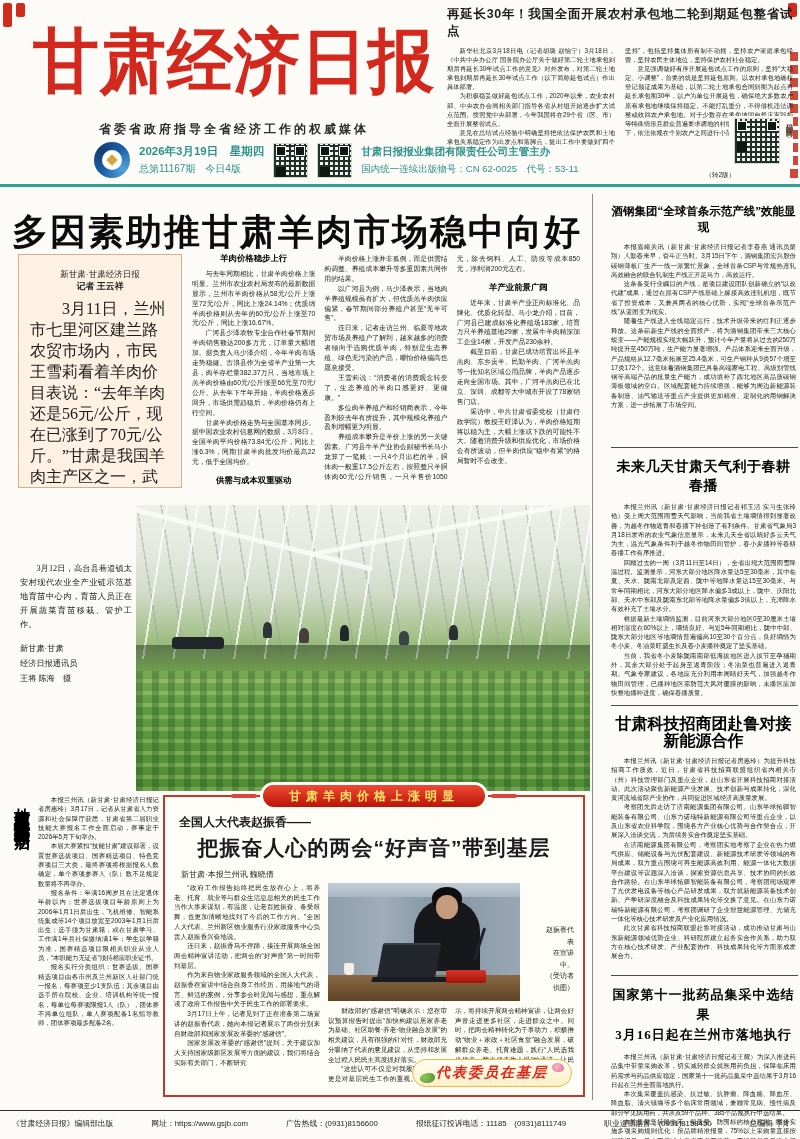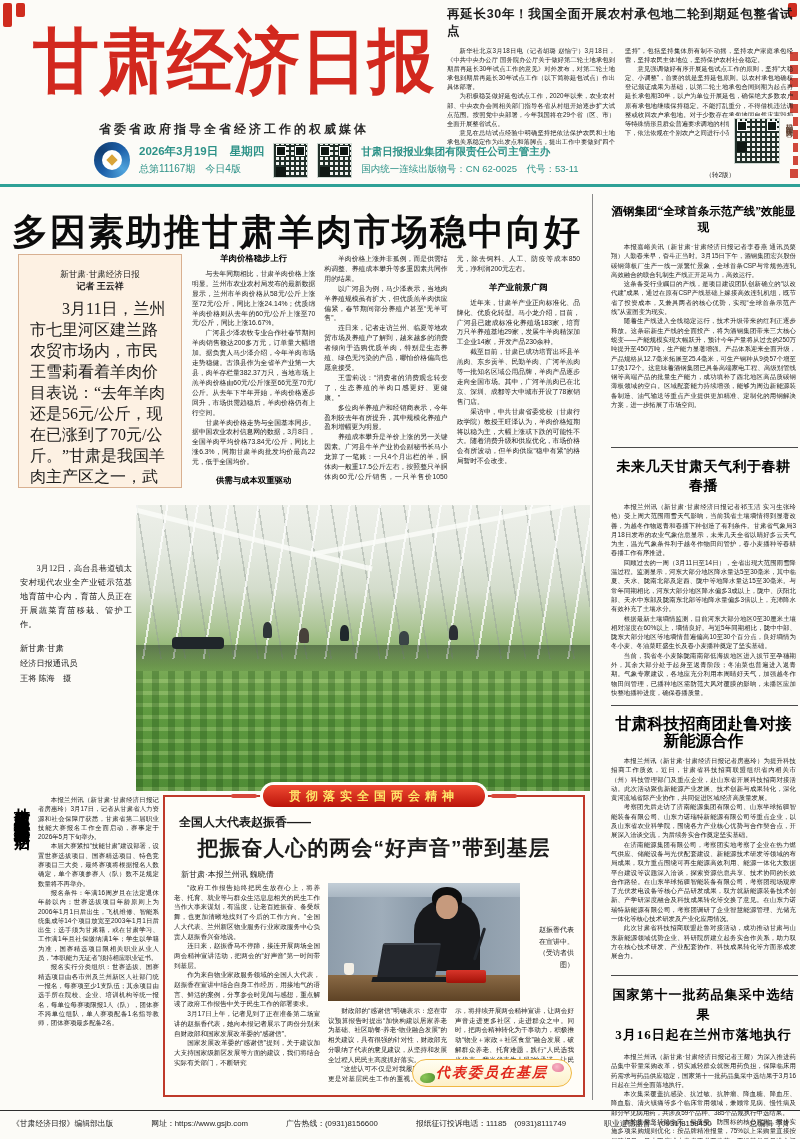--- a/index.html
+++ b/index.html
@@ -101,21 +101,21 @@
       padding:0 26px;border-radius:13px;white-space:nowrap;box-shadow:0 0 0 3px #fffdf8;}
   .cb-banner::before,.cb-banner::after{content:"";position:absolute;top:9px;width:26px;height:4px;
       background:#d8473a;border-radius:2px;}
   .cb-banner::before{left:-32px;} .cb-banner::after{right:-32px;}
   .cb-kicker{margin:17px 0 0 14px;font-weight:700;font-size:12px;}
   .cb-hl{text-align:center;font-weight:900;font-size:21px;letter-spacing:1px;margin-top:3px;}
   .cb-by{margin:7px 0 3px 16px;font-family:"Liberation Serif",serif;font-size:8px;}
   .cb-content{margin:3px 9px 0;display:flex;gap:8px;position:relative;height:206px;}
   .cb-left{width:146px;font-size:6.6px;line-height:9.7px;text-align:justify;overflow:hidden;color:#222;}
   .cb-right{flex:1;display:flex;flex-direction:column;}
-  .cb-photorow{display:flex;gap:16px;height:118px;}
+  .cb-photorow{display:flex;gap:23px;height:118px;}
   .cb-photo{width:192px;height:118px;position:relative;overflow:hidden;
       background:linear-gradient(90deg,#8e9dab 0%,#9fadba 28%,#8494a3 58%,#99a7b4 100%);}
   .cb-photo::before{content:"";position:absolute;left:0;top:0;width:100%;height:14px;
       background:linear-gradient(180deg,#c3ced7,#a9b6c2);}
   .pdesk{position:absolute;left:0;bottom:0;width:100%;height:26px;
       background:linear-gradient(180deg,#8a6a45,#5e4325);}
   .prsn{position:absolute;left:86px;top:16px;width:66px;height:72px;background:#17181b;
       border-radius:32px 32px 0 0;}
   .phair{position:absolute;left:104px;top:4px;width:30px;height:22px;background:#0e0e0e;
       border-radius:50% 50% 42% 42%;}
@@ -265,21 +265,21 @@
     <div class="bl-title" data-interactable="false">甘肃省第二届职业技能大赛报名工作启动</div>
     <div class="bl-body" data-interactable="false">
         <p data-interactable="false">本报兰州讯（新甘肃·甘肃经济日报记者房惠玲）3月17日，记者从甘肃省人力资源和社会保障厅获悉，甘肃省第二届职业技能大赛报名工作全面启动，赛事定于2026年5月下旬举办。</p>
         <p data-interactable="false">本届大赛紧扣“技能甘肃”建设部署，设置世赛选拔项目、国赛精选项目、特色竞赛项目三大类，最终赛项将根据报名人数确定，单个赛项参赛人（队）数不足规定数量将不再举办。</p>
         <p data-interactable="false">报名条件：年满16周岁且在法定退休年龄以内；世赛选拔项目年龄原则上为2006年1月1日后出生，飞机维修、智能系统集成等14个项目放宽至2003年1月1日后出生；选手须为甘肃籍，或在甘肃学习、工作满1年且社保缴纳满1年；学生以学籍为准，国赛精选项目限相关职业从业人员，“本职能力无证者”须持相应职业证书。</p>
         <p data-interactable="false">报名实行分类组织：世赛选拔、国赛精选项目由各市州及兰州新区人社部门统一报名，每赛项至少1支队伍；其余项目由选手所在院校、企业、培训机构等统一报名，每单位每赛项限报1人（队），团体赛不跨单位组队，单人赛项配备1名指导教师，团体赛项最多配备2名。</p>
       </div>
   </div>
 
   <div class="cb" data-interactable="false">
-    <div class="cb-banner" data-interactable="false">贯彻落实全国两会精神</div>
+    <div class="cb-banner" data-interactable="false">甘肃羊肉价格上涨明显</div>
     <div class="cb-kicker" data-interactable="false">全国人大代表赵振香——</div>
     <div class="cb-hl" data-interactable="false">把振奋人心的两会“好声音”带到基层</div>
     <div class="cb-by" data-interactable="false">新甘肃·本报兰州讯 魏晓倩</div>
     <div class="cb-content" data-interactable="false">
       <div class="cb-left" data-interactable="false">
           <p data-interactable="false">“政府工作报告始终把民生放在心上，将养老、托育、就业等与群众生活息息相关的民生工作当作大事来谋划，有温度，让老百姓振奋、备受鼓舞，也更加清晰地找到了今后的工作方向。”全国人大代表、兰州新区物业服务行业家政服务中心负责人赵振香兴奋地说。</p>
           <p data-interactable="false">连日来，赵振香马不停蹄，接连开展两场全国两会精神宣讲活动，把两会的“好声音”第一时间带到基层。</p>
           <p data-interactable="false">作为来自物业家政服务领域的全国人大代表，赵振香在宣讲中结合自身工作经历，用接地气的语言、鲜活的案例，分享参会时见闻与感想，重点解读了政府工作报告中关于民生工作的部署要求。</p>
           <p data-interactable="false">3月17日上午，记者见到了正在准备第二场宣讲的赵振香代表，她向本报记者展示了两份分别来自财政部和国家发展改革委的“感谢信”。</p>
           <p data-interactable="false">国家发展改革委的“感谢信”提到，关于建议加大支持国家级新区发展等方面的建议，我们将结合实际有关部门，不断研究</p>

